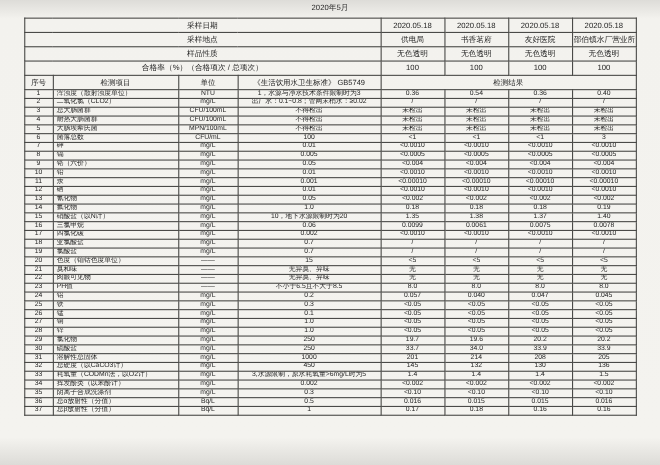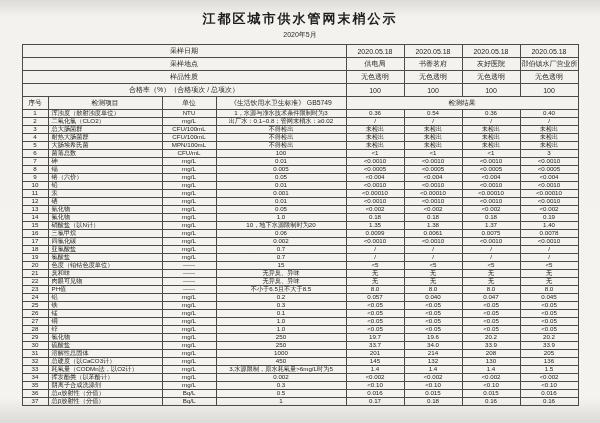--- a/index.html
+++ b/index.html
@@ -47,21 +47,20 @@
   }
   .info-row td { height: 13px; font-size: 7px; }
   .head-row th { height: 13px; font-size: 6.8px; }
   .data-row td { height: 8px; font-size: 6.2px; line-height: 1; }
   .data-row td.left { text-align: left; padding-left: 3px; }
 </style>
 </head>
 <body>
 
 <div class="paper">
-  <div class="doc-title">江都区城市供水管网末梢公示</div>
   <div class="doc-subtitle">2020年5月</div>
 
   <table>
     <colgroup>
       <col style="width:26px">
       <col style="width:114px">
       <col style="width:54px">
       <col style="width:130px">
       <col style="width:58px">
         <col style="width:58px">

